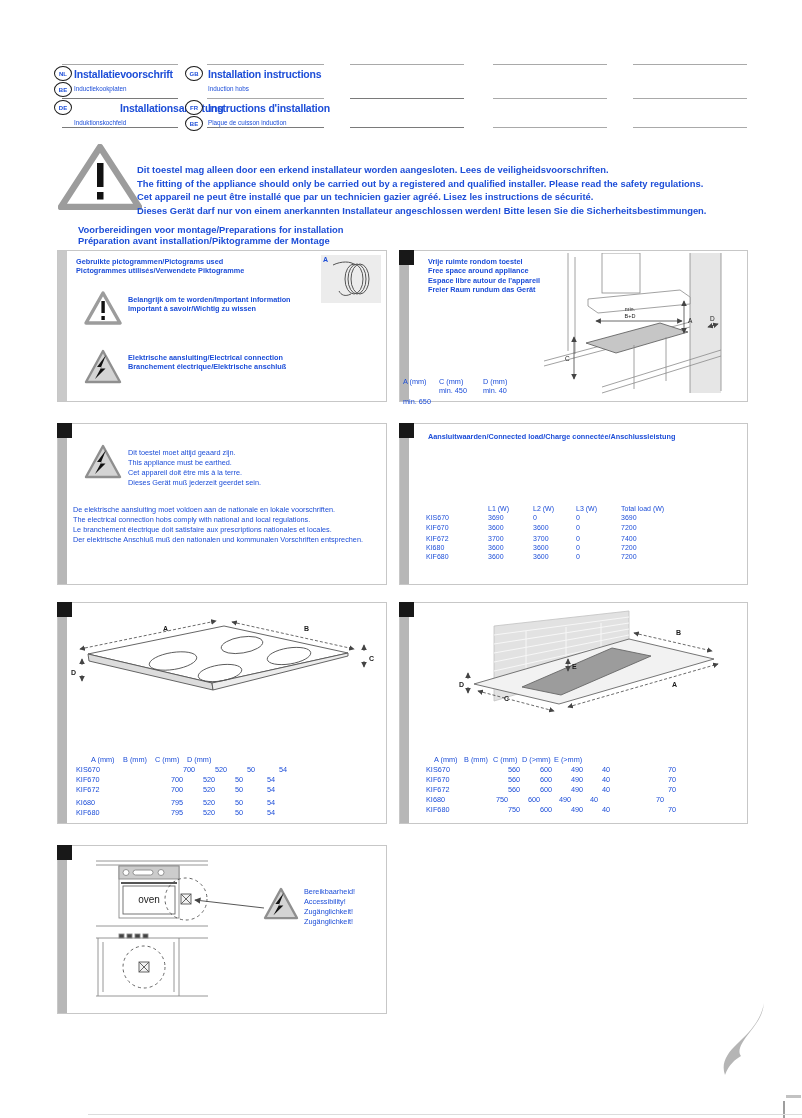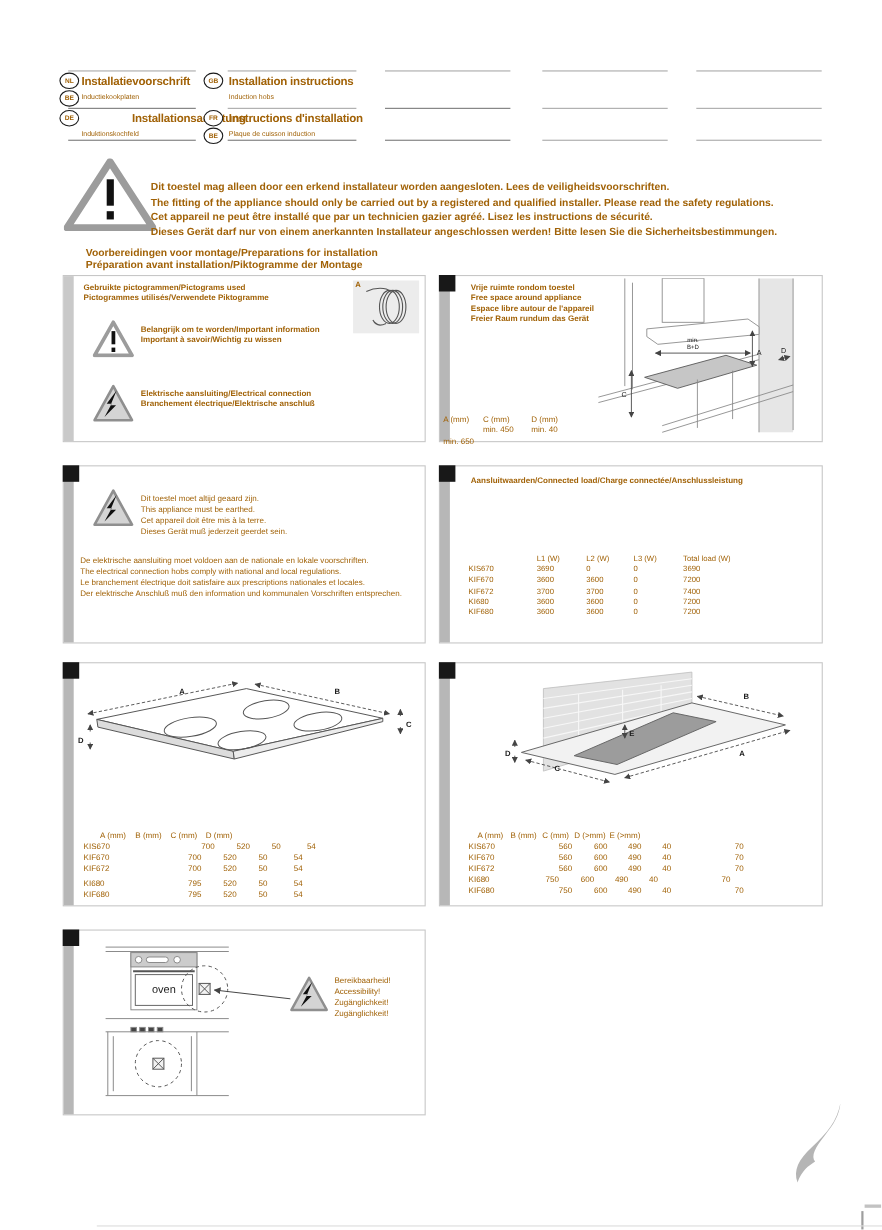--- a/index.html
+++ b/index.html
@@ -1,17 +1,17 @@
 <!DOCTYPE html>
 <html><head>
 <meta charset="utf-8">
 <style>
   html,body{margin:0;padding:0;background:#fff;}
   #page{position:relative;width:802px;height:1118px;background:#ffffff;overflow:hidden;
-        font-family:"Liberation Sans",sans-serif;color:#a16207;}
+        font-family:"Liberation Sans",sans-serif;color:#1d4ed8;}
   .abs{position:absolute;}
   .b{font-weight:bold;}
   .hd{font-size:10.5px;font-weight:bold;letter-spacing:-0.2px;white-space:nowrap;}
   .sub{font-size:6.3px;white-space:nowrap;}
   .s7{font-size:7.3px;line-height:9.4px;white-space:nowrap;}
   .s7n{font-size:7.3px;line-height:10px;white-space:nowrap;}
   .s9{font-size:9.4px;line-height:13.7px;font-weight:bold;white-space:nowrap;margin-top:13px;}
   .hl{position:absolute;height:1px;background:#a9a9a9;}
   .hl2{background:#7a7a7a;}
   .lang{position:absolute;width:16px;height:13px;border:1.3px solid #1a1a1a;border-radius:50%;
@@ -193,21 +193,21 @@
     <div class="abs s7n" style="left:70px;top:24px;">
       <div>Dit toestel moet altijd geaard zijn.</div>
       <div>This appliance must be earthed.</div>
       <div>Cet appareil doit être mis à la terre.</div>
       <div>Dieses Gerät muß jederzeit geerdet sein.</div>
     </div>
     <div class="abs s7n" style="left:15px;top:81px;">
       <div>De elektrische aansluiting moet voldoen aan de nationale en lokale voorschriften.</div>
       <div>The electrical connection hobs comply with national and local regulations.</div>
       <div>Le branchement électrique doit satisfaire aux prescriptions nationales et locales.</div>
-      <div>Der elektrische Anschluß muß den information und kommunalen Vorschriften entsprechen.</div>
+      <div>Der elektrische Anschluß muß den nationalen und kommunalen Vorschriften entsprechen.</div>
     </div>
   </div>
 
   <div class="box" style="left:399px;top:423px;width:347px;height:160px;">
     <div class="strip"></div>
     <div class="corner"></div>
     <div class="abs s7 b" style="left:28px;top:8px;">Aansluitwaarden/Connected load/Charge connectée/Anschlussleistung</div>
     <div class="abs" style="left:26px;top:80px;font-size:7px;line-height:9.3px;">
       <div class="trow">
         <span class="tc" style="width:62px;"></span>

